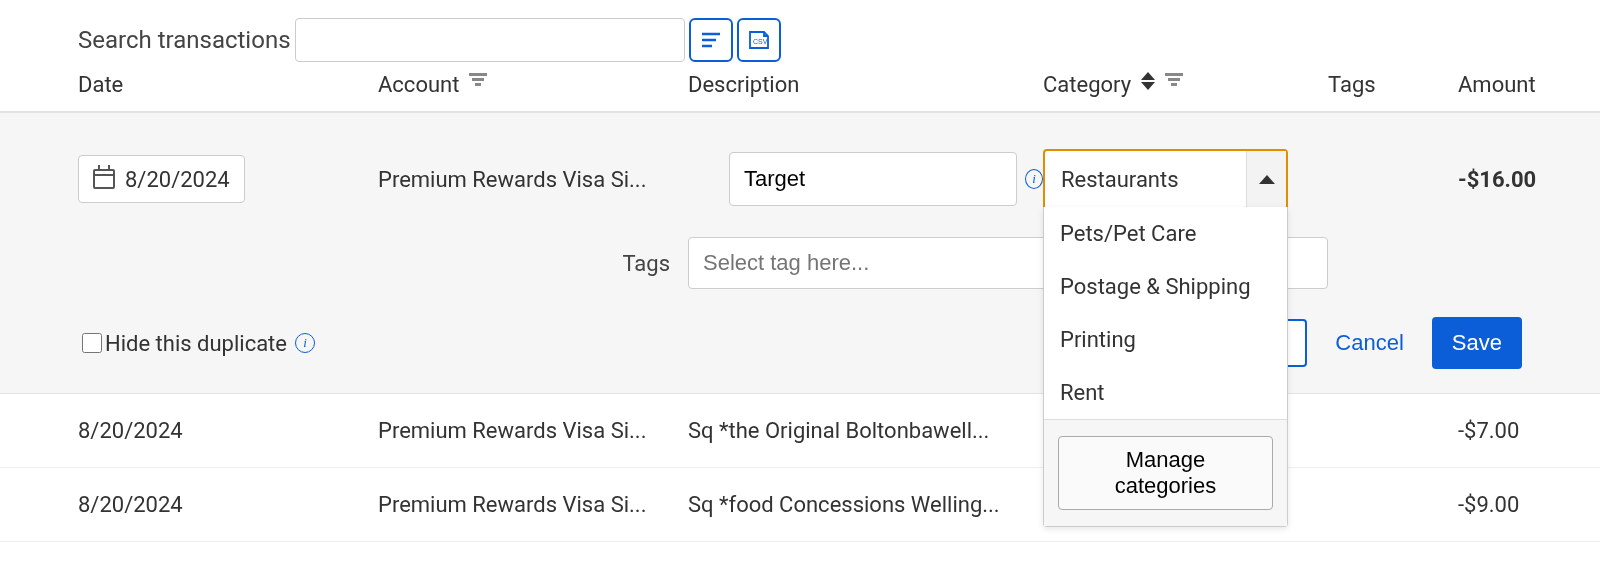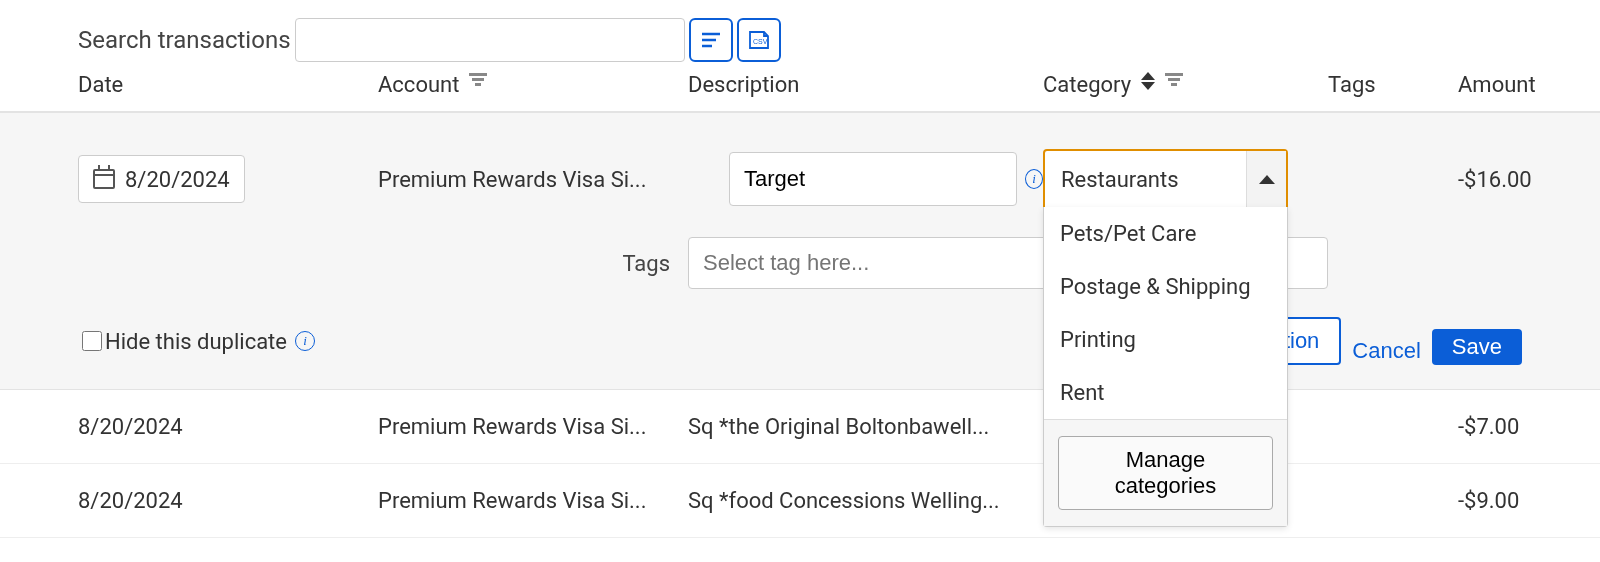--- a/index.html
+++ b/index.html
@@ -89,47 +89,47 @@
   }
   .cat-select .val { padding: 0 16px; font-size:22px; }
   .cat-select .chev {
     width: 40px; height:100%; border-left:1px solid #ddd; background:#f3f3f3;
     display:flex; align-items:center; justify-content:center;
   }
   .chev-up {
     width:0;height:0;border-left:8px solid transparent;border-right:8px solid transparent;
     border-bottom:9px solid #333;
   }
-  .amount-cell { text-align:right; font-size:22px; padding-right: 56px;}
+  .amount-cell { text-align:right; font-size:22px; padding-right: 56px; font-weight: bold;}
   .edit-row2 {
     display: grid;
     grid-template-columns: 300px 310px 355px 285px 130px 1fr;
     align-items: center; margin-top: 28px;
   }
   .tags-label { text-align:right; padding-right:18px; font-size:22px; color:#444; grid-column:2;}
   .tags-input {
     grid-column: 3 / span 2; height: 52px; border:1px solid #ccc; border-radius:4px;
     padding: 0 14px; font-size:22px; color:#777; width: 100%;
   }
   .edit-row3 {
     display:flex; align-items:center; justify-content:space-between;
     margin-top: 28px;
   }
   .hide-dup { display:flex; align-items:center; font-size:22px; }
   .hide-dup input { width:20px; height:20px; }
-  .actions { display:flex; align-items:flex-end; gap:5px; }
+  .actions { display:flex; align-items:center; gap:22px; }
   .btn-outline {
     border:2px solid #0b5ed7; background:#fff; color:#0b5ed7;
     height:48px; padding:0 20px; border-radius:4px; font-size:22px; cursor:pointer;
     white-space:nowrap;
   }
   .btn-link { color:#0b5ed7; background:none; border:none; font-size:22px; cursor:pointer; }
   .btn-primary {
     background:#0b5ed7; color:#fff; border:none; border-radius:4px;
-    height:36px; padding:0 20px; font-size:22px; cursor:pointer;
+    height:52px; padding:0 20px; font-size:22px; cursor:pointer;
   }
   .dropdown {
     position:absolute; top: 94px; left: 1043px; width: 245px;
     background:#fff; border:1px solid #ccc; border-top:none; border-radius:0 0 4px 4px;
     box-shadow: 0 2px 6px rgba(0,0,0,0.1);
     z-index:10;
   }
   .dropdown-item {
     padding: 14px 16px; font-size:22px; cursor:pointer;
   }

